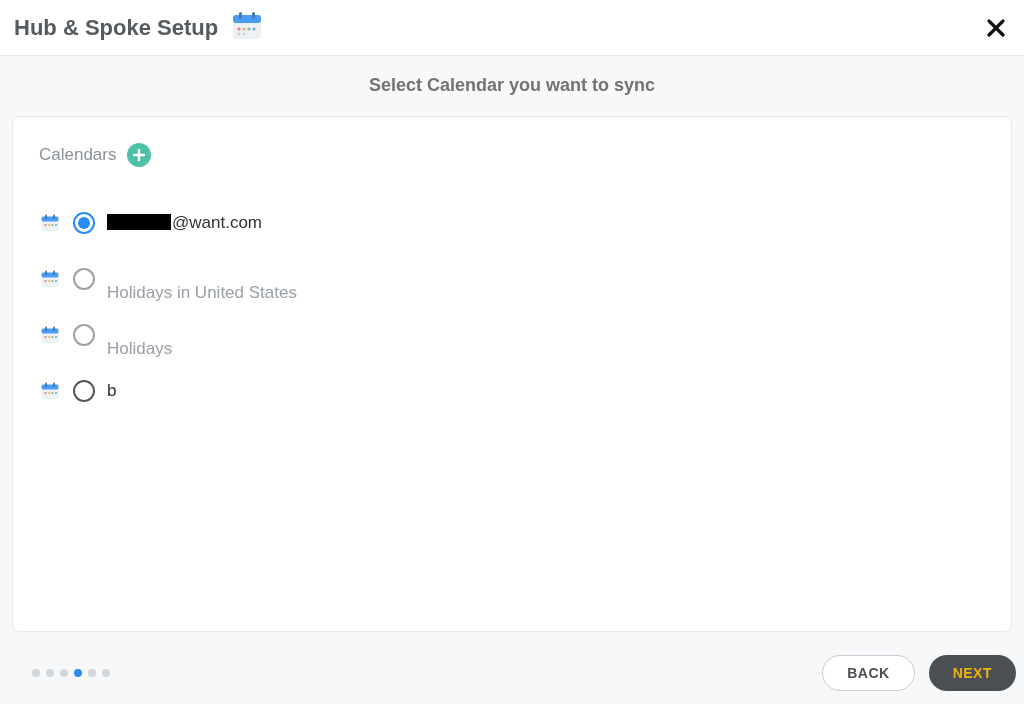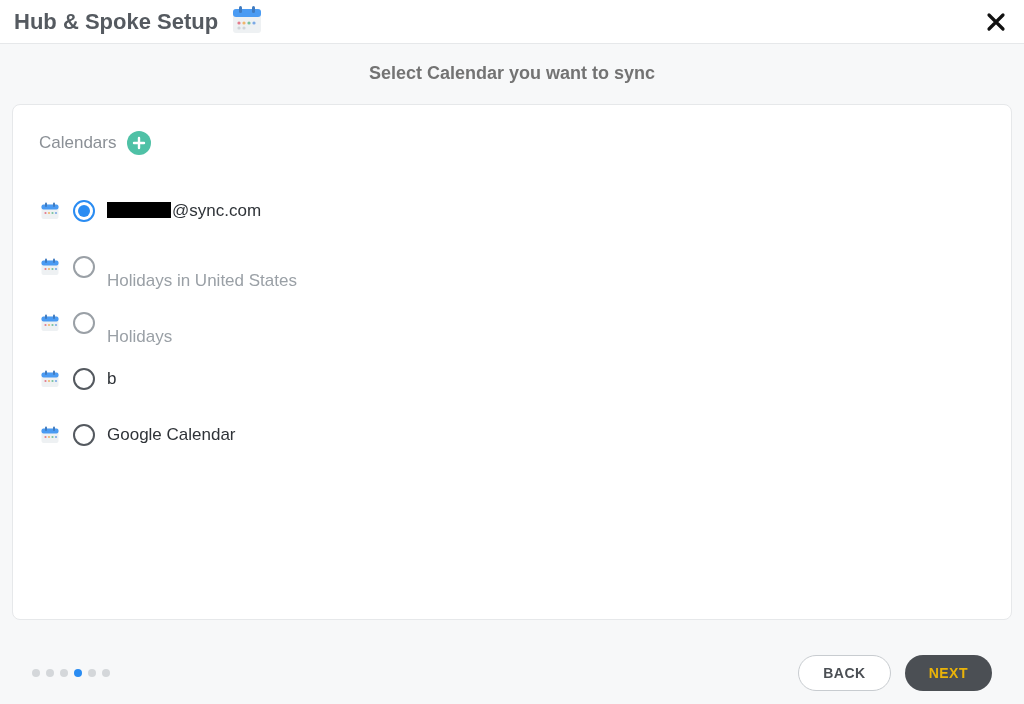--- a/index.html
+++ b/index.html
@@ -5,21 +5,21 @@
   * { box-sizing: border-box; margin: 0; padding: 0; }
   html, body { width: 1024px; height: 704px; overflow: hidden; }
   body {
     font-family: "Helvetica Neue", Helvetica, Arial, sans-serif;
     background: #f7f8f9;
     color: #394049;
   }
 
   
   .header {
-    height: 44px;
+    height: 56px;
     background: #fff;
     border-bottom: 1px solid #e6e8ea;
     display: flex;
     align-items: center;
     padding: 0 14px;
   }
   .header-title {
     font-size: 22px;
     font-weight: 600;
     color: #555a60;
@@ -109,21 +109,21 @@
     vertical-align: -2px;
     margin-right: 1px;
   }
 
   
   .footer {
     position: absolute;
     bottom: 0; left:0; right:0;
     height: 62px;
     display:flex; align-items:center;
-    padding: 0 32px 0 32px;
+    padding: 0 8px 0 32px;
   }
   .dots { display:flex; gap:6px; }
   .dot { width:8px; height:8px; border-radius:50%; background:#d4d7da; }
   .dot.active { background:#2A8CF2; }
 
   .btns { margin-left:auto; display:flex; gap:14px; }
   .btn {
     height: 36px;
     padding: 0 24px;
     border-radius: 20px;
@@ -197,21 +197,21 @@
   <rect x="1.5" y="3.5" width="17" height="5" rx="2" fill="#4a9bf3"></rect>
   <rect x="5" y="1.5" width="2" height="4.5" rx="1" fill="#3f7abf"></rect>
   <rect x="13" y="1.5" width="2" height="4.5" rx="1" fill="#3f7abf"></rect>
   <circle cx="5.5" cy="12" r="1.1" fill="#e47b8b"></circle>
   <circle cx="9" cy="12" r="1.1" fill="#f0b56c"></circle>
   <circle cx="12.5" cy="12" r="1.1" fill="#76c29b"></circle>
   <circle cx="16" cy="12" r="1.1" fill="#7aa9e6"></circle>
 </svg>
         </span>
         <span class="radio selected"></span>
-        <span class="item-label"><span class="redact"></span><span>@sync.com</span></span>
+        <span class="item-label"><span class="redact"></span><span>@want.com</span></span>
       </div>
       <div class="item disabled">
         <span class="item-cal-icon cal-small">
           <svg viewBox="0 0 20 20">
   <rect x="1.5" y="3.5" width="17" height="14.5" rx="2" fill="#eef1f3"></rect>
   <rect x="1.5" y="3.5" width="17" height="5" rx="2" fill="#4a9bf3"></rect>
   <rect x="5" y="1.5" width="2" height="4.5" rx="1" fill="#3f7abf"></rect>
   <rect x="13" y="1.5" width="2" height="4.5" rx="1" fill="#3f7abf"></rect>
   <circle cx="5.5" cy="12" r="1.1" fill="#e47b8b"></circle>
   <circle cx="9" cy="12" r="1.1" fill="#f0b56c"></circle>
@@ -246,36 +246,20 @@
   <rect x="5" y="1.5" width="2" height="4.5" rx="1" fill="#3f7abf"></rect>
   <rect x="13" y="1.5" width="2" height="4.5" rx="1" fill="#3f7abf"></rect>
   <circle cx="5.5" cy="12" r="1.1" fill="#e47b8b"></circle>
   <circle cx="9" cy="12" r="1.1" fill="#f0b56c"></circle>
   <circle cx="12.5" cy="12" r="1.1" fill="#76c29b"></circle>
   <circle cx="16" cy="12" r="1.1" fill="#7aa9e6"></circle>
 </svg>
         </span>
         <span class="radio"></span>
         <span class="item-label">b</span>
-      </div>
-      <div class="item">
-        <span class="item-cal-icon cal-small">
-          <svg viewBox="0 0 20 20">
-  <rect x="1.5" y="3.5" width="17" height="14.5" rx="2" fill="#eef1f3"></rect>
-  <rect x="1.5" y="3.5" width="17" height="5" rx="2" fill="#4a9bf3"></rect>
-  <rect x="5" y="1.5" width="2" height="4.5" rx="1" fill="#3f7abf"></rect>
-  <rect x="13" y="1.5" width="2" height="4.5" rx="1" fill="#3f7abf"></rect>
-  <circle cx="5.5" cy="12" r="1.1" fill="#e47b8b"></circle>
-  <circle cx="9" cy="12" r="1.1" fill="#f0b56c"></circle>
-  <circle cx="12.5" cy="12" r="1.1" fill="#76c29b"></circle>
-  <circle cx="16" cy="12" r="1.1" fill="#7aa9e6"></circle>
-</svg>
-        </span>
-        <span class="radio"></span>
-        <span class="item-label">Google Calendar</span>
       </div>
     </div>
 </div>
 
 <div class="footer">
   <div class="dots" id="dots">
       <span class="dot"></span>
       <span class="dot"></span>
       <span class="dot"></span>
       <span class="dot active"></span>

